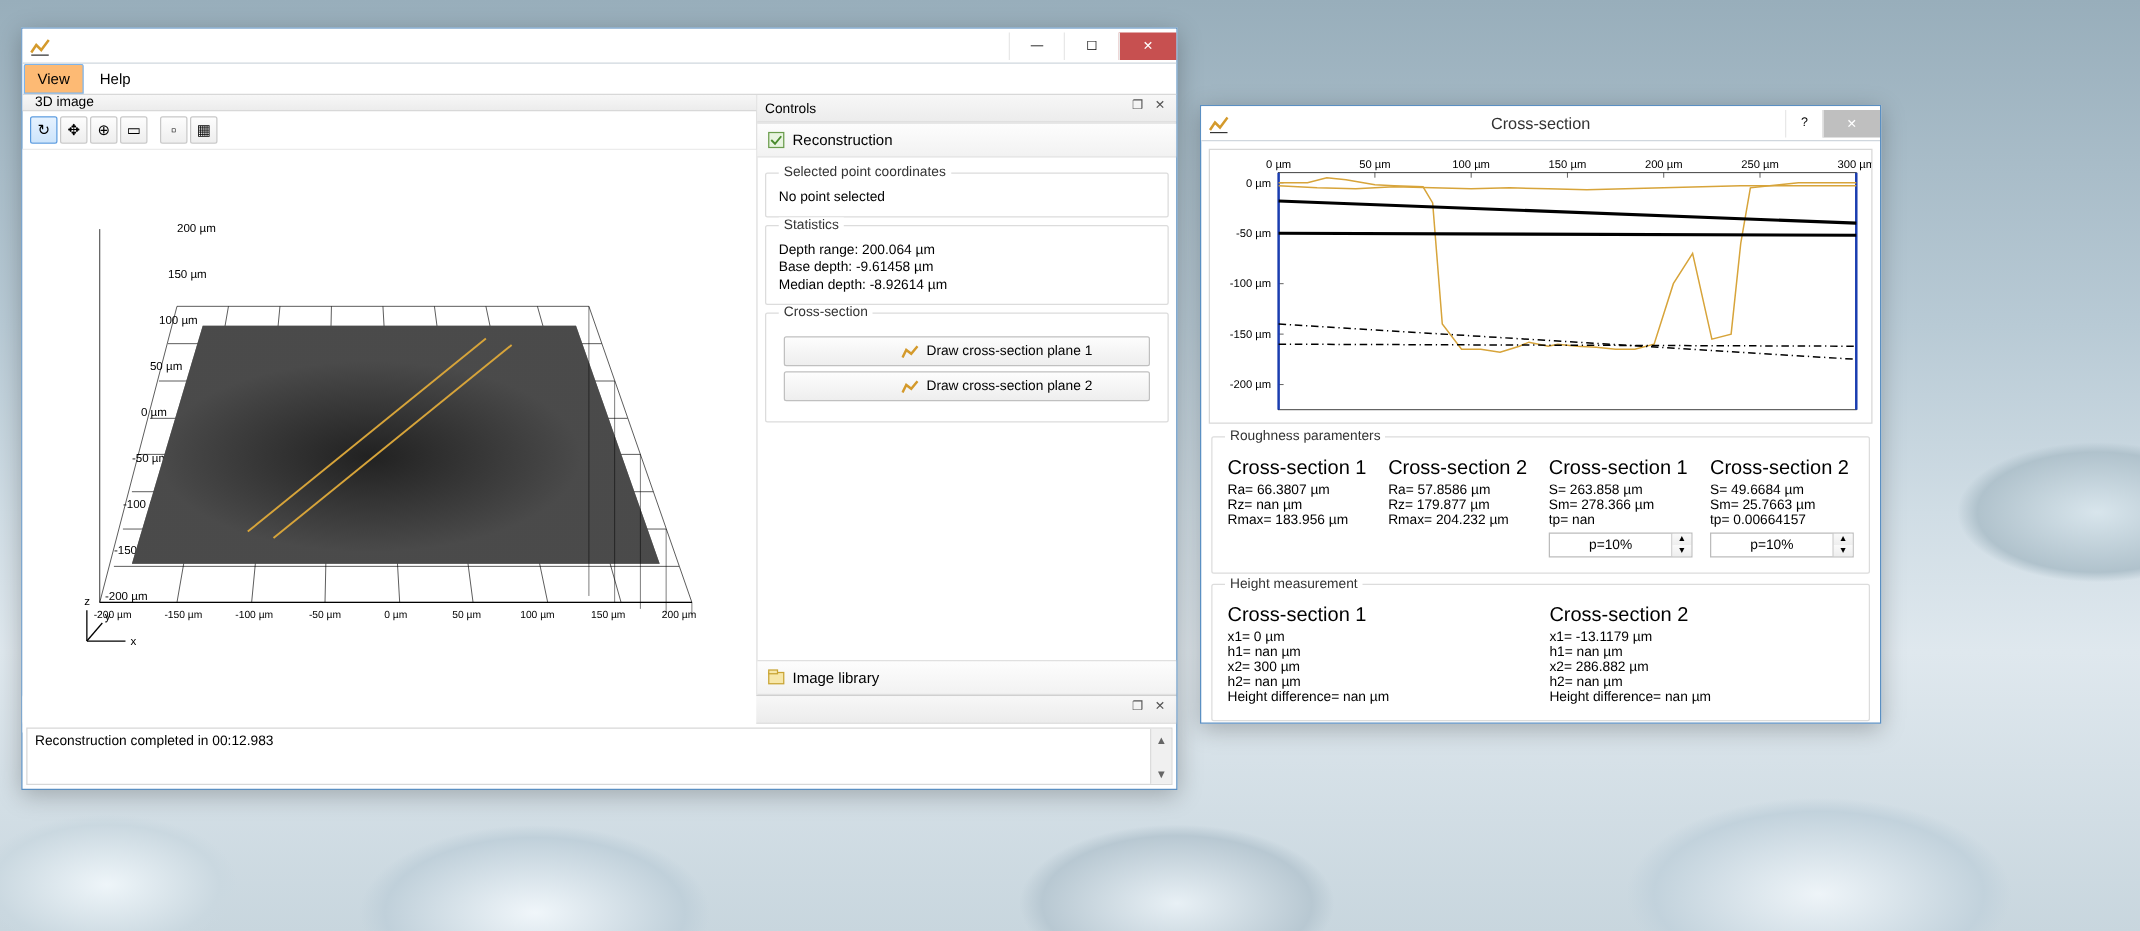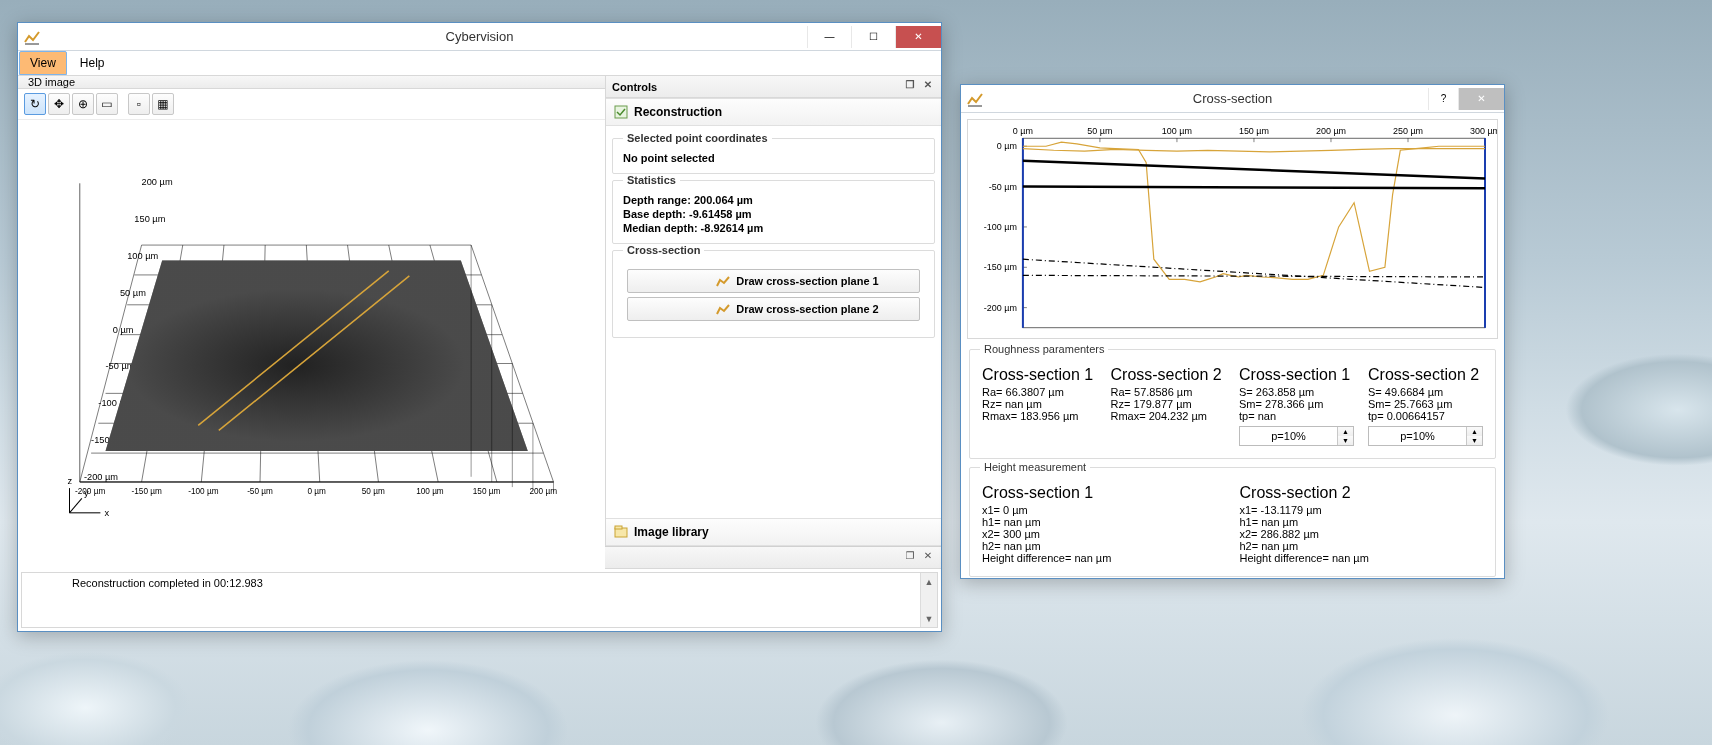--- a/index.html
+++ b/index.html
@@ -69,21 +69,21 @@
     background:#fff;
   }
   .menuitem {
     padding: 0 10px; height:100%; display:flex; align-items:center; cursor:default;
     border:1px solid transparent; margin:1px;
   }
   .menuitem.active { border:1px solid #7eb4ea; background:#fdba74; border-radius:2px 2px 0 0;}
 
   .main-body { display:flex; flex:1; min-height:0; }
   .left-pane { flex:1; display:flex; flex-direction:column; border-right:1px solid #d8d8d8; }
-  .right-pane { width:335px; display:flex; flex-direction:column;font-weight:bold; }
+  .right-pane { width:335px; display:flex; flex-direction:column; }
 
   .pane-header {
     height:22px; background:linear-gradient(#f7f7f7,#ececec);
     border-bottom:1px solid #d8d8d8; display:flex; align-items:center;
     padding: 0 6px; gap:4px; font-size:11px;
   }
   .pane-header .spacer { flex:1; }
   .dock-btn { width:14px; height:14px; font-size:10px; line-height:1; text-align:center; cursor:default; color:#555;}
 
   .toolbar3d {
@@ -119,23 +119,22 @@
   .btn {
     display:flex; align-items:center; justify-content:center; gap:6px;
     height:24px; border:1px solid #c0c0c0; border-radius:2px;
     background:linear-gradient(#fdfdfd,#eee); margin:4px 0; width:100%;
     font-size:11px; cursor:default;padding-left:48px;
   }
   .btn .ico { width:14px; height:14px; }
 
   .log-pane { border-top:1px solid #d0d0d0;}
   .log-body {
-    height:56px; border:1px solid #d8d8d8; margin:3px; background:#fff; position:relative;
+    height:46px; border:1px solid #d8d8d8; margin:3px; background:#fff; position:relative;
     display:flex;
-    padding-left:44px;
   }
   .log-text { flex:1; padding:4px 6px; font-size:11px; }
   .vscroll {
     width:17px; background:#f0f0f0; border-left:1px solid #dcdcdc;
     display:flex; flex-direction:column;
   }
   .vscroll .arrow { height:17px; display:flex; align-items:center; justify-content:center; font-size:9px; color:#666;}
   .vscroll .track { flex:1;}
 
   
@@ -163,21 +162,20 @@
 <div class="wallpaper"></div>
 
 <div id="main-window" class="window">
   <div class="titlebar">
     <span class="title-icon">
       <svg viewBox="0 0 16 16">
           <polyline points="1,13 5,7 9,11 15,3" fill="none" stroke="#d49a2c" stroke-width="2"></polyline>
           <line x1="1" y1="15" x2="15" y2="15" stroke="#333"></line>
         </svg>
     </span>
-    <div class="title">Cybervision</div>
     <div class="win-controls">
       <div class="win-btn">—</div>
       <div class="win-btn max">☐</div>
       <div class="win-btn close">✕</div>
     </div>
   </div>
   <div class="menubar">
     <div class="menuitem active">View</div>
     <div class="menuitem">Help</div>
   </div>

